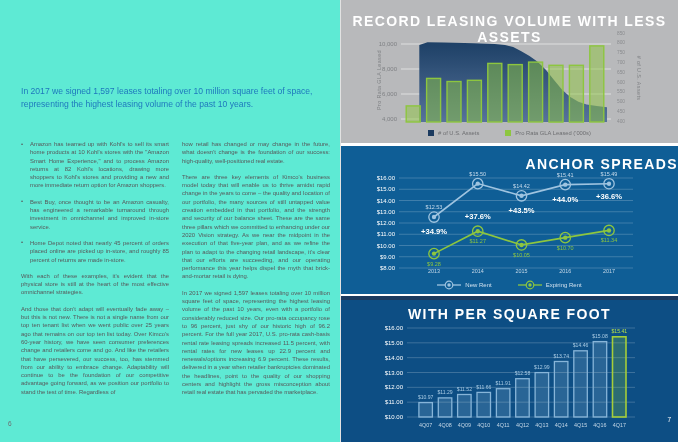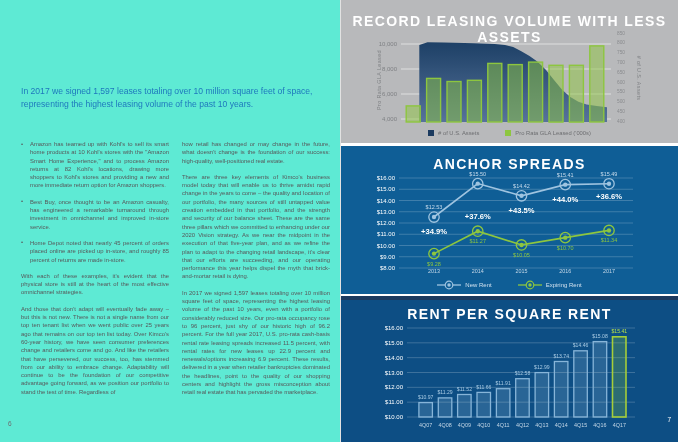--- a/index.html
+++ b/index.html
@@ -19,21 +19,21 @@
   
   .page-right{position:absolute;left:341px;top:0;width:337px;height:442px;background:#ffffff;}
   .panel{position:absolute;left:0;width:337px;}
   .panel-gray{top:0;height:143px;background:#b8b9bb;}
   .panel-blue-1{top:146px;height:148px;background:#0f5e96;}
   .sep-navy{position:absolute;left:0;top:296px;width:337px;height:4px;background:#1b3a5f;}
   .panel-blue-2{top:300px;height:142px;background:#0d4e84;}
   .chart-title{position:absolute;left:0;width:100%;text-align:center;font-weight:bold;
                letter-spacing:1.4px;color:#ffffff;font-size:14px;}
   .panel-gray .chart-title{top:13px;}
-  .panel-blue-1 .chart-title{top:10px;}
+  .panel-blue-1 .chart-title{top:10px;text-align:right;}
   .panel-blue-2 .chart-title{top:6px;}
   .chart-svg{position:absolute;left:0;}
   #comboChart{top:22px;}
   #lineChart{top:24px;}
   #barChart{top:18px;}
   svg text{font-family:"Liberation Sans",sans-serif;}
   .ax-gray{fill:#7f8184;font-size:6px;}
   .ax-gray-sm{fill:#8a8c8f;font-size:4.8px;}
   .ax-title{fill:#7f8184;font-size:5.4px;letter-spacing:.4px;}
   .ax-white{fill:#ffffff;font-size:6px;}
@@ -208,21 +208,21 @@
               <circle cx="12" cy="5" r="1.7" fill="#8dc63f"></circle>
             </svg>
             <span>Expiring Rent</span>
           </span>
         </div>
     </div>
 
     <div class="sep-navy"></div>
 
     <div class="panel panel-blue-2">
-      <div class="chart-title">RENT PER SQUARE RENT</div>
+      <div class="chart-title">WITH PER SQUARE FOOT</div>
       <svg id="barChart" class="chart-svg" width="337" height="124">
           <line x1="66" x2="294" y1="99" y2="99" stroke="rgba(255,255,255,0.25)" stroke-width="0.8"></line>
           <text x="62" y="101" text-anchor="end" class="ax-white">$10.00</text>
           <line x1="66" x2="294" y1="84.16666666666667" y2="84.16666666666667" stroke="rgba(255,255,255,0.25)" stroke-width="0.8"></line>
           <text x="62" y="86.16666666666667" text-anchor="end" class="ax-white">$11.00</text>
           <line x1="66" x2="294" y1="69.33333333333334" y2="69.33333333333334" stroke="rgba(255,255,255,0.25)" stroke-width="0.8"></line>
           <text x="62" y="71.33333333333334" text-anchor="end" class="ax-white">$12.00</text>
           <line x1="66" x2="294" y1="54.5" y2="54.5" stroke="rgba(255,255,255,0.25)" stroke-width="0.8"></line>
           <text x="62" y="56.5" text-anchor="end" class="ax-white">$13.00</text>
           <line x1="66" x2="294" y1="39.66666666666667" y2="39.66666666666667" stroke="rgba(255,255,255,0.25)" stroke-width="0.8"></line>

